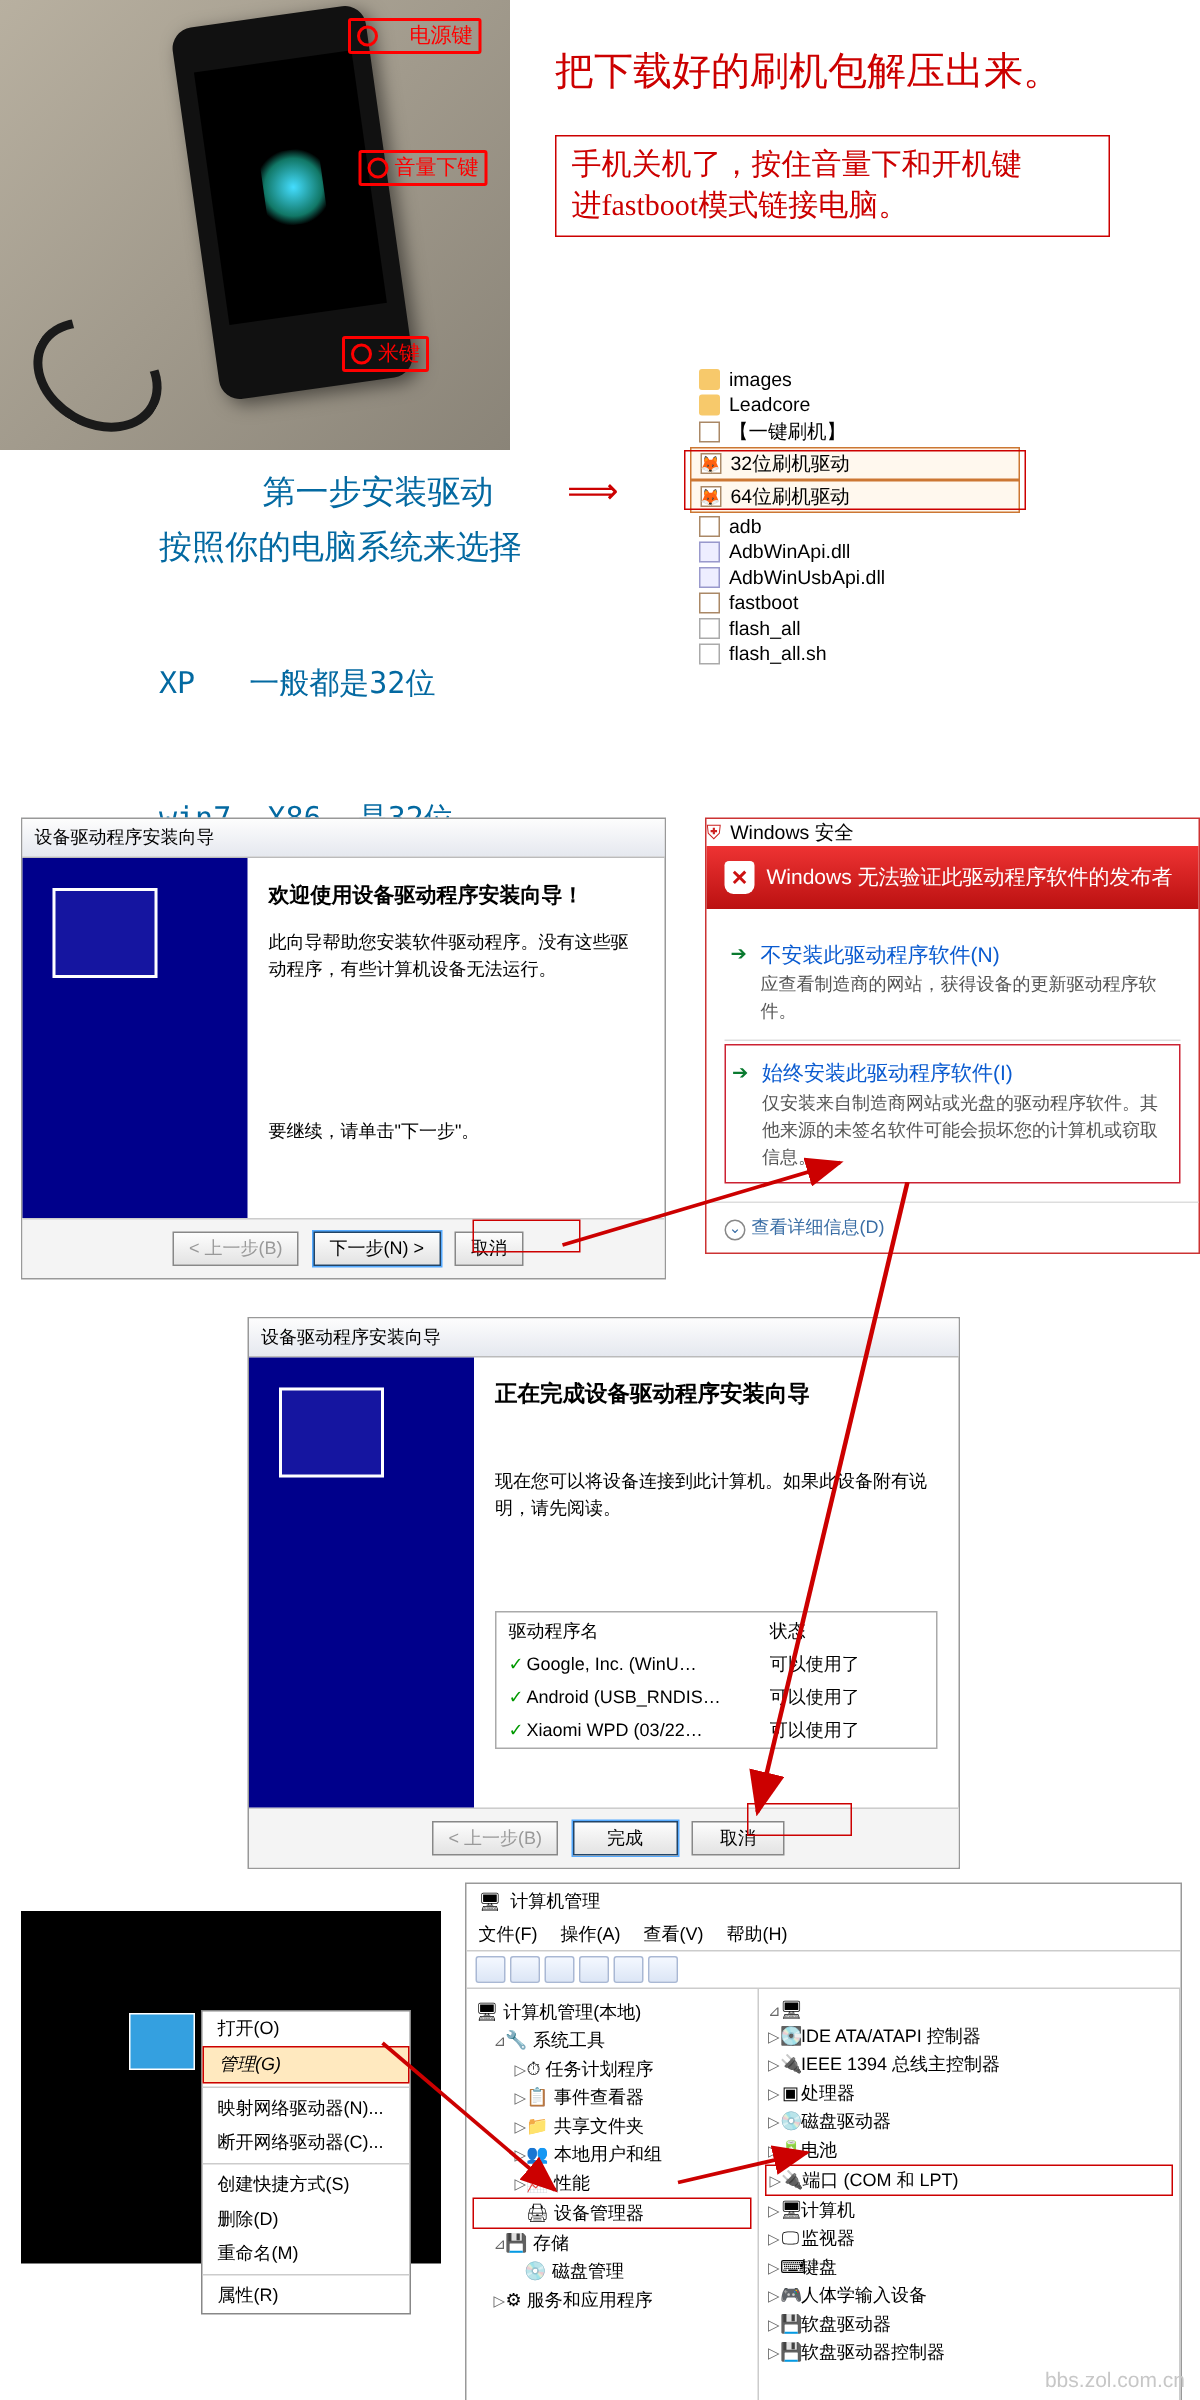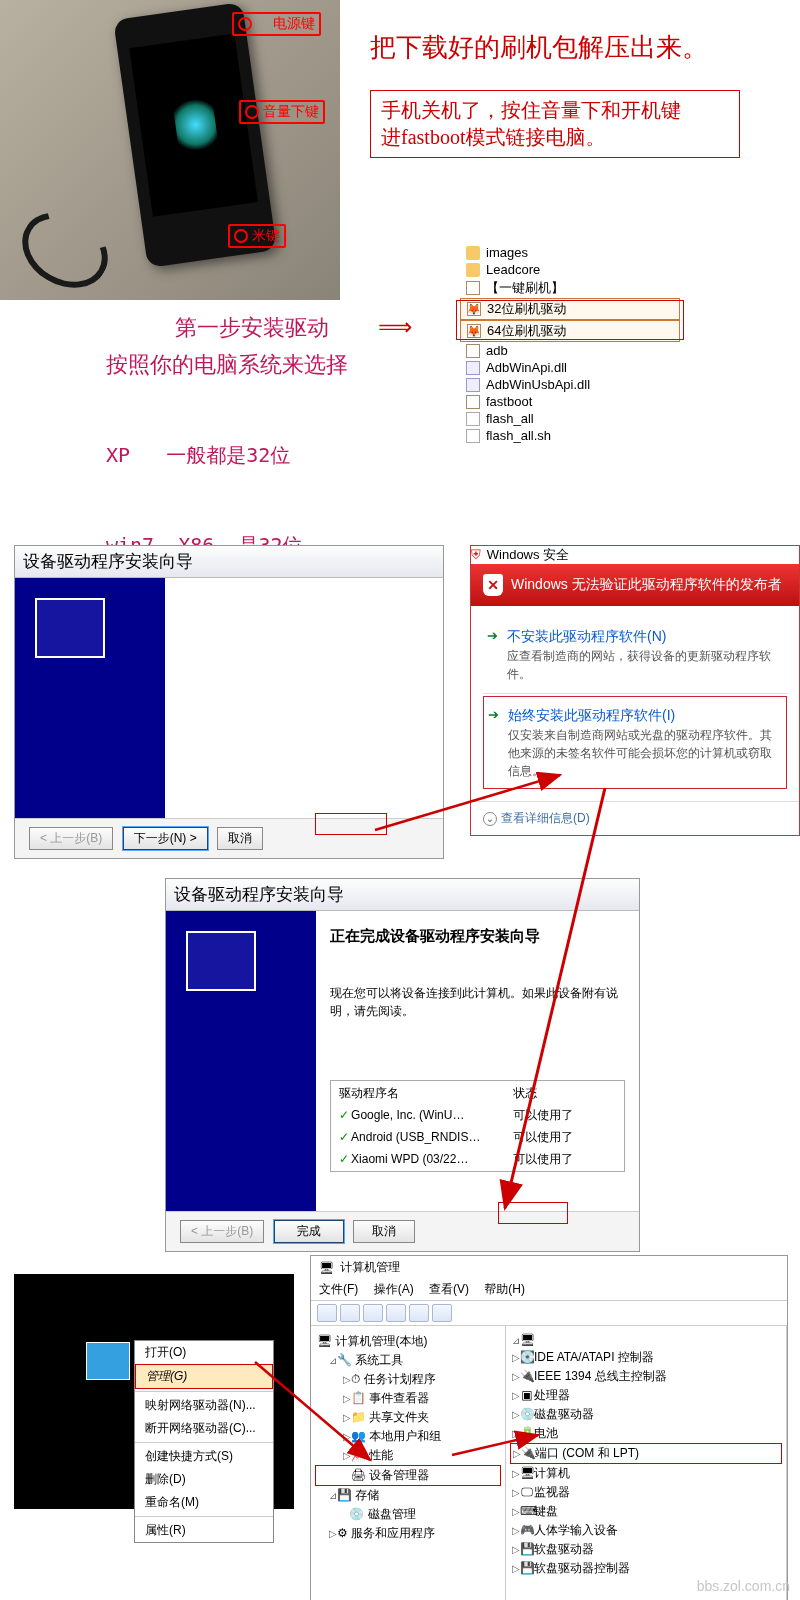--- a/index.html
+++ b/index.html
@@ -8,41 +8,41 @@
   .abs { position: absolute; }
   .phone-photo { left: 0; top: 0; width: 340px; height: 300px; background: linear-gradient(135deg, #b8b0a0, #8a8478); overflow: hidden; }
   .phone-body { position: absolute; left: 130px; top: 10px; width: 130px; height: 250px; background: #111; border-radius: 14px; transform: rotate(-8deg); box-shadow: 4px 4px 12px rgba(0,0,0,.5); }
   .phone-screen { position: absolute; left: 12px; top: 30px; width: 106px; height: 170px; background: #000; }
   .phone-screen .glow { position: absolute; left: 35px; top: 60px; width: 40px; height: 50px; background: radial-gradient(circle,#4df 0%,#176 60%,transparent 80%); }
   .strap { position: absolute; left: 20px; top: 215px; width: 90px; height: 70px; border: 6px solid #1a1a1a; border-radius: 50%; border-top-color: transparent; transform: rotate(30deg); }
   .callout { position: absolute; border: 2px solid #f00; border-radius: 2px; font-size: 14px; color: #f00; display: flex; align-items: center; gap: 4px; padding: 1px 4px; background: transparent; }
   .ring { display: inline-block; width: 14px; height: 14px; border: 2px solid #f00; border-radius: 50%; }
   .red-title { color: #c00; font-size: 26px; font-family: SimSun, serif; }
   .red-box { border: 1px solid #c00; padding: 6px 10px; color: #c00; font-family: SimSun, serif; font-size: 20px; line-height: 1.35; }
-  .red-text { color: #be185d; font-family: SimSun, serif; }
+  .red-text { color: #0369a1; font-family: SimSun, serif; }
   .fs22 { font-size: 22px; }
   .fs20 { font-size: 20px; line-height: 1.5; }
   .arrow-r { color: #c00; font-size: 24px; }
   .file-list { font-size: 13px; color: #000; }
   .file-list .item { display: flex; align-items: center; gap: 6px; padding: 1px 6px; white-space: nowrap; }
   .file-list .sel { border: 1px solid #c73; background: #fff8ee; }
   .ficon { width: 14px; height: 14px; display: inline-flex; align-items: center; justify-content: center; font-size: 11px; }
   .fld { background: #f7c96b; border-radius: 2px; }
   .exe { background: #fff; border: 1px solid #a86; }
   .txt { background: #fff; border: 1px solid #aaa; }
   .dll { background: #eef; border: 1px solid #99c; }
   .sel-brk { border: 1px solid #c00; position: absolute; }
   .win { border: 1px solid #999; background: #fff; font-size: 12px; }
-  .win .titlebar { background: linear-gradient(#fdfdfd,#e5e8ef); padding: 4px 8px; font-size: 17px; border-bottom: 1px solid #bbb; }
+  .win .titlebar { background: linear-gradient(#fdfdfd,#e5e8ef); padding: 4px 8px; font-size: 12px; border-bottom: 1px solid #bbb; }
   .wiz-top { display: flex; }
   .wiz-side { width: 150px; background: #00008b; height: 240px; position: relative; }
   .wiz-side .chip { position: absolute; left: 20px; top: 20px; width: 70px; height: 60px; background: #1515a0; border: 2px solid #fff; }
   .wiz-body { flex: 1; padding: 14px; font-size: 12px; line-height: 1.5; }
   .wiz-h { font-weight: bold; font-size: 14px; margin-bottom: 12px; }
-  .btnrow { text-align: left; padding: 8px; border-top: 1px solid #ccc; background: #f4f4f4; }
+  .btnrow { text-align: center; padding: 8px; border-top: 1px solid #ccc; background: #f4f4f4; }
   .btn { display: inline-block; border: 1px solid #888; background: linear-gradient(#fdfdfd,#e3e3e3); padding: 2px 10px; font-size: 12px; margin-left: 6px; cursor: pointer; }
   .btn.def { border: 1px solid #246; box-shadow: 0 0 0 1px #5af; }
   .sec-win { border: 1px solid #c33; background: #fff; }
   .sec-hdr { background: linear-gradient(#e33,#b11); color: #fff; padding: 10px 12px; font-size: 14px; display: flex; gap: 8px; align-items: center; }
   .shield { width: 20px; height: 22px; background: #fff; border-radius: 3px 3px 6px 6px; display: inline-flex; align-items: center; justify-content: center; color: #c11; font-weight: bold; }
   .sec-opt { padding: 12px; font-size: 13px; }
   .sec-opt .o { padding: 8px 6px 8px 24px; position: relative; line-height: 1.5; }
   .sec-opt .o .lead { color: #0a7a2f; position: absolute; left: 4px; }
   .sec-opt .o .t { color: #0a5bd0; font-size: 14px; }
   .sec-opt .o .s { color: #555; font-size: 12px; }
@@ -165,20 +165,26 @@
     <div>win10 X86  是32位</div>
     <div>win10 X64  是64位</div>
   </div>
 
   <div class="abs win" style="left:14px; top:545px; width:430px;">
     <div class="titlebar">设备驱动程序安装向导</div>
     <div class="wiz-top">
       <div class="wiz-side">
           <div class="chip"></div>
         </div>
+      <div class="wiz-body">
+        <div class="wiz-h">欢迎使用设备驱动程序安装向导！</div>
+        <div>此向导帮助您安装软件驱动程序。没有这些驱动程序，有些计算机设备无法运行。</div>
+        <div style="height:90px"></div>
+        <div>要继续，请单击"下一步"。</div>
+      </div>
     </div>
     <div class="btnrow">
       <span class="btn" style="color:#999">&lt; 上一步(B)</span>
       <span class="btn def">下一步(N) &gt;</span>
       <span class="btn">取消</span>
     </div>
     <div class="sel-brk" style="left:300px; top:267px; width:72px; height:22px; position:absolute;"></div>
   </div>
 
   <div class="abs sec-win" style="left:470px; top:545px; width:330px;">

